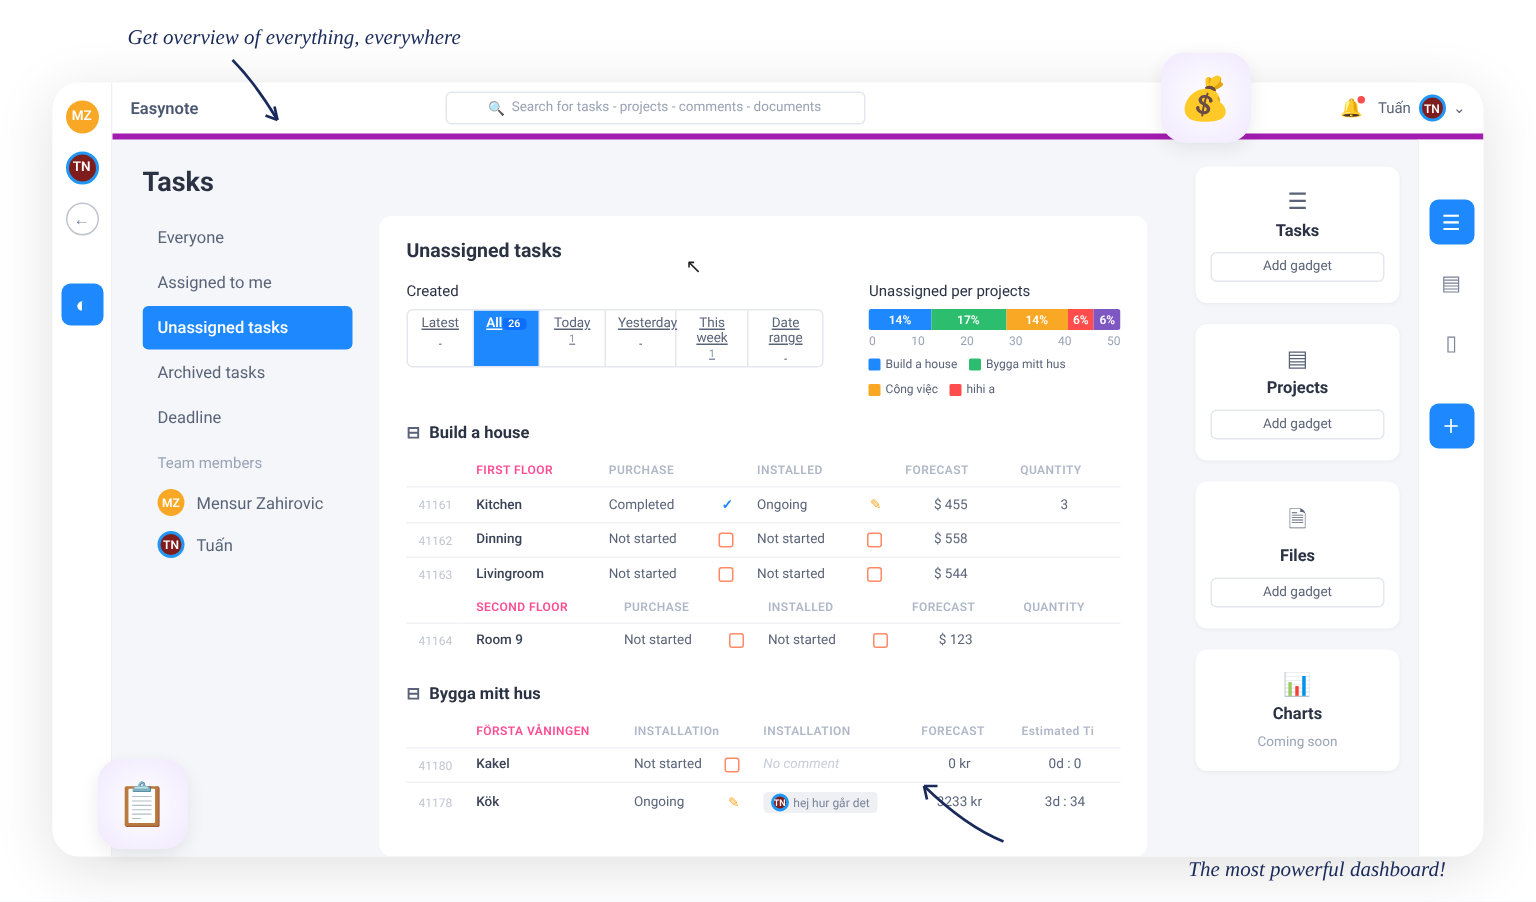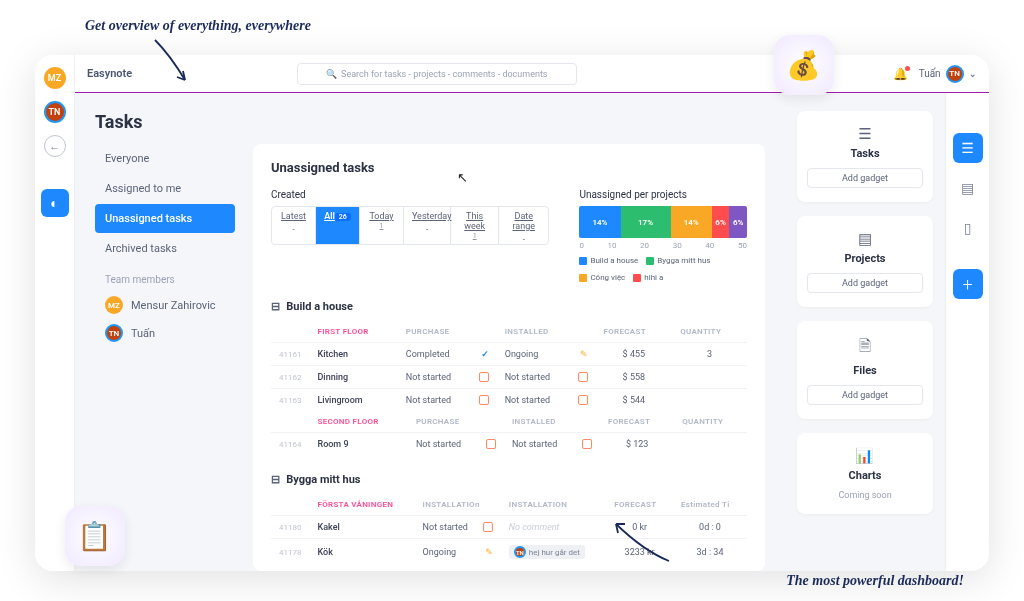--- a/index.html
+++ b/index.html
@@ -1,35 +1,35 @@
 <!DOCTYPE html>
 <html><head>
 <meta charset="utf-8">
 <style>
 * { margin:0; padding:0; box-sizing:border-box; font-family:-apple-system,BlinkMacSystemFont,"Segoe UI",Roboto,sans-serif; }
 body { background:#fff; width:1024px; height:601px; position:relative; overflow:hidden; }
-.annot { position:absolute; font-family:'Comic Sans MS',cursive; color:#1a2a5a; font-weight:bold; font-style:italic; font-size:14px; z-index:100; }
+.annot { position:absolute; font-family:'Comic Sans MS',cursive; color:#1a2a5a; font-weight:normal; font-style:italic; font-size:14px; z-index:100; }
 .annot.top { top:18px; left:85px; }
 .annot.bottom { bottom:12px; right:60px; }
 .arrow {position:absolute; z-index:99;}
 .arrow.top {top:35px; left:150px;}
 .arrow.bottom {bottom:35px; right:350px;}
 .badge-decor { position:absolute; width:60px; height:60px; background:radial-gradient(circle,#fff,#f0e8ff); border-radius:16px; display:flex; align-items:center; justify-content:center; font-size:28px; z-index:98; box-shadow:0 4px 12px rgba(0,0,0,.08);}
 .badge-decor.money { top:35px; right:190px; }
 .badge-decor.clip { bottom:35px; left:65px; }
 .app { position:absolute; top:55px; left:35px; right:35px; bottom:30px; background:#fff; border-radius:18px; box-shadow:0 8px 40px rgba(0,0,0,.12); overflow:hidden; display:flex; }
 .leftrail { width:40px; background:#fff; border-right:1px solid #eef0f4; display:flex; flex-direction:column; align-items:center; padding-top:12px; gap:12px; }
 .avatar-s {width:22px;height:22px;border-radius:50%;font-size:9px;font-weight:600;color:#fff;display:flex;align-items:center;justify-content:center;}
 .av-mz{background:#f9a825;}
-.av-tn{background:#c2410c;border:2px solid #2196f3;}
+.av-tn{background:#7f1d1d;border:2px solid #2196f3;}
 .rail-btn{width:28px;height:28px;border-radius:6px;display:flex;align-items:center;justify-content:center;color:#fff;font-size:14px;}
 .rail-blue{background:#1e88ff;}
 .back-btn{width:22px;height:22px;border:1.5px solid #c0c5d0;border-radius:50%;display:flex;align-items:center;justify-content:center;font-size:11px;color:#7a8499;}
 .main { flex:1; display:flex; flex-direction:column; background:#f4f6fa; }
-.topbar { height:38px; background:#fff; border-bottom:1px solid #a21caf; display:flex; align-items:center; padding:0 12px; gap:12px;}
+.topbar { height:38px; background:#fff; border-bottom:4px solid #a21caf; display:flex; align-items:center; padding:0 12px; gap:12px;}
 .logo { font-size:11px; font-weight:600; color:#4a5670; }
 .search { flex:0 0 auto; margin:0 auto; width:280px; height:22px; border:1px solid #e4e7ed; border-radius:4px; font-size:9px; color:#9aa3b5; display:flex; align-items:center; justify-content:center; gap:4px;}
 .top-right{margin-left:auto;display:flex;align-items:center;gap:10px;font-size:10px;color:#5a6478;}
 .bell{position:relative;font-size:12px;}
 .bell::after{content:'';position:absolute;top:-1px;right:-1px;width:5px;height:5px;background:#ff4d4d;border-radius:50%;}
 .uname{display:flex;align-items:center;gap:5px;}
 .content-row { flex:1; display:flex; overflow:hidden;}
 .page-col { flex:1; display:flex; flex-direction:column; padding:18px 20px 0 20px; overflow:hidden;}
 .page-title { font-size:18px; font-weight:700; color:#2a3244; margin-bottom:12px;}
 .bicol { display:flex; gap:18px; flex:1; overflow:hidden;}
@@ -42,21 +42,21 @@
 .panel h2{font-size:13px;font-weight:700;color:#2a3244;margin-bottom:14px;}
 .twocol{display:flex;gap:30px;}
 .colhalf{flex:1;}
 .lbl{font-size:10px;font-weight:400;color:#2a3244;margin-bottom:6px;}
 .tabs{display:flex;border:1px solid #e4e7ed;border-radius:4px;overflow:hidden;font-size:9px;}
 .tab{padding:4px 8px;color:#5a6478;text-align:center;min-width:44px;border-right:1px solid #e4e7ed;position:relative;text-decoration:underline;}
 .tab:last-child{border-right:none;}
 .tab.active{background:#1e88ff;color:#fff;font-weight:600;}
 .tab .cnt{display:block;font-size:7px;margin-top:1px;opacity:.7;}
 .tab.active .cnt{background:#0d6efd;border-radius:3px;padding:0 4px;display:inline-block;opacity:1;}
-.stackbar{height:32px;display:flex;border-radius:2px;overflow:hidden;font-size:8px;color:#fff;font-weight:600;}
+.stackbar{height:14px;display:flex;border-radius:2px;overflow:hidden;font-size:8px;color:#fff;font-weight:600;}
 .seg{display:flex;align-items:center;justify-content:center;}
 .axis{display:flex;justify-content:space-between;font-size:8px;color:#9aa3b5;margin-top:3px;}
 .legend{display:flex;flex-wrap:wrap;gap:8px;margin-top:6px;font-size:8px;color:#5a6478;}
 .legend span::before{content:'';display:inline-block;width:8px;height:8px;margin-right:3px;vertical-align:middle;border-radius:1px;}
 .c-blue::before{background:#1e88ff;} .c-green::before{background:#2dbd6e;} .c-orange::before{background:#f9a825;} .c-red::before{background:#ff4d4d;}
 .proj-head{display:flex;align-items:center;gap:6px;font-size:11px;font-weight:700;color:#2a3244;margin:18px 0 8px;}
 .proj-head .ico{font-size:11px;color:#5a6478;}
 table{width:100%;border-collapse:collapse;font-size:9px;}
 th{text-align:left;padding:6px 8px;font-size:8px;font-weight:600;color:#b0b8c8;letter-spacing:.3px;}
 th.pink{color:#ff4d94;}
@@ -136,20 +136,23 @@
               </div>
               <div class="item">
                 <span>Assigned to me</span>
               </div>
               <div class="item active">
                 <span>Unassigned tasks</span>
               </div>
               <div class="item">
                 <span>Archived tasks</span>
               </div>
+              <div class="item">
+                <span>Deadline</span>
+              </div>
               <div class="section-h">Team members</div>
               <div class="member">
                 <span class="avatar-s av-mz" style="width:18px;height:18px;font-size:8px;">MZ</span>
                 <span>Mensur Zahirovic</span>
               </div>
               <div class="member">
                 <span class="avatar-s av-tn" style="width:18px;height:18px;font-size:8px;">TN</span>
                 <span>Tuấn</span>
               </div>
             </div>

